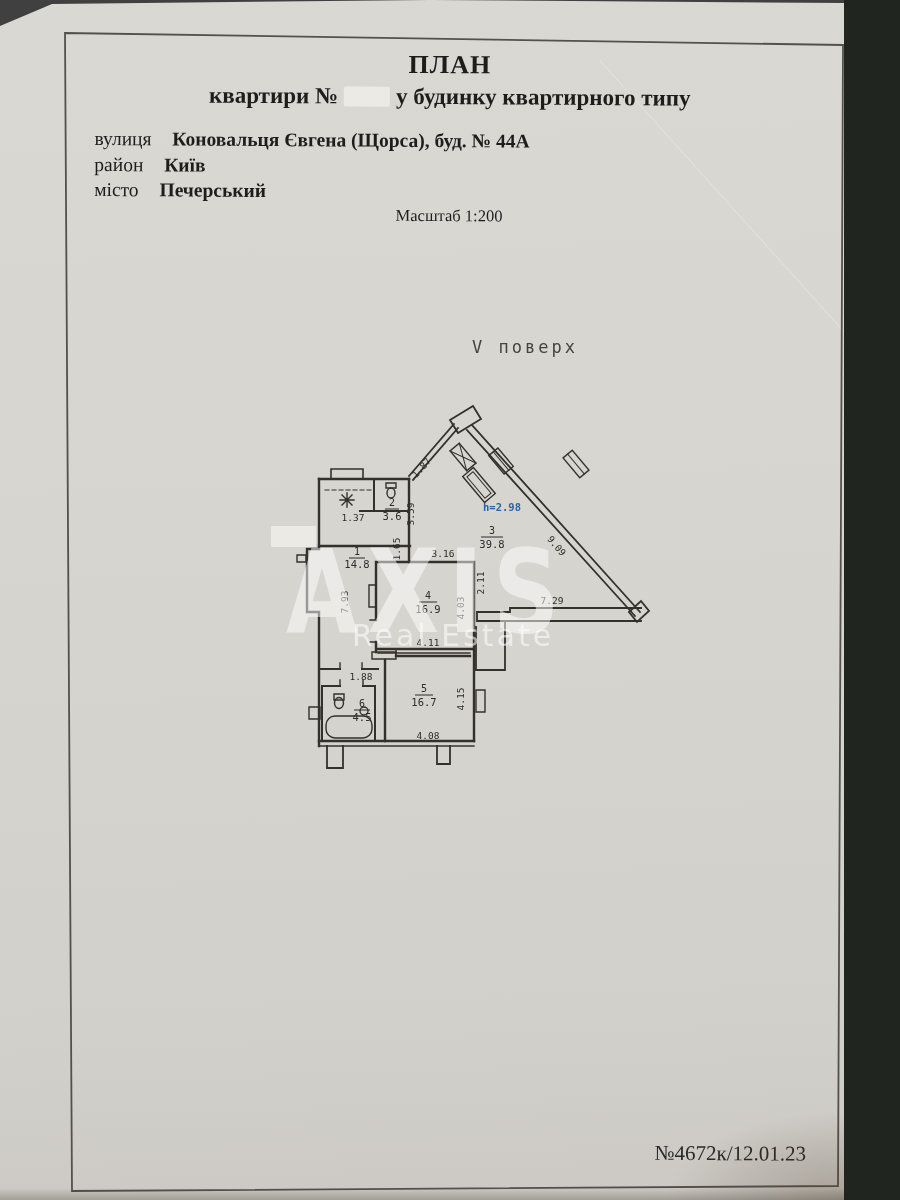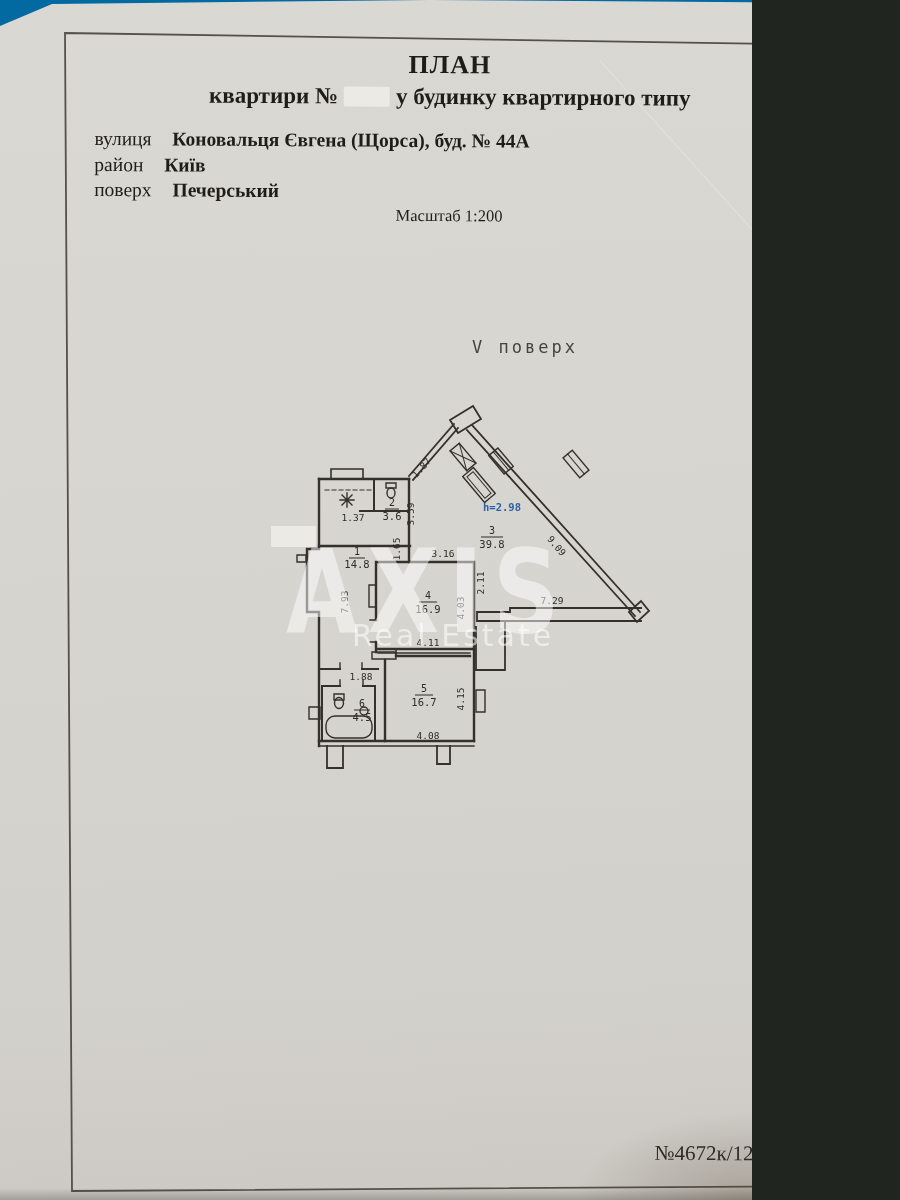--- a/index.html
+++ b/index.html
@@ -1,17 +1,17 @@
 <!DOCTYPE html>
 <html><head>
 <meta charset="utf-8">
 <style>
   html,body{margin:0;padding:0;}
   body{background:#20251f;font-family:"Liberation Serif","DejaVu Serif",serif;}
-  .scene{position:relative;width:752px;height:1200px;overflow:hidden;background:#0369a1;}
+  .scene{position:relative;width:844px;height:1200px;overflow:hidden;background:#404040;}
   .paper{
     position:absolute;inset:0;
     background:linear-gradient(178deg,#dad8d3 0%,#d7d5d0 45%,#d2d0cb 85%,#ccc9c4 100%);
     clip-path:polygon(0 26px,52px 4px,430px 0,845px 3px,900px 17px,900px 1200px,0 1200px);
   }
   .crease{position:absolute;left:600px;top:60px;width:420px;height:1px;
     background:rgba(255,255,255,0.25);transform:rotate(48deg);transform-origin:left top;}
   .frame-svg,.plan-svg{position:absolute;}
   .frame-svg{left:0;top:0;}
   .plan-svg{left:285px;top:385px;z-index:2;}
@@ -68,21 +68,21 @@
       </div>
       <div class="addr a1">
         <span class="lbl">вулиця</span>
         <span class="val">Коновальця Євгена (Щорса), буд. № 44А</span>
       </div>
       <div class="addr a2">
         <span class="lbl">район</span>
         <span class="val">Київ</span>
       </div>
       <div class="addr a3">
-        <span class="lbl">поверх</span>
+        <span class="lbl">місто</span>
         <span class="val">Печерський</span>
       </div>
       <div class="scale-line">Масштаб 1:200</div>
     </div>
 
     <div class="floor-label">V поверх</div>
 
     <svg class="plan-svg" width="380" height="395" viewBox="285 385 380 395">
 
       <g stroke="#34312c" fill="none" stroke-width="2.4" stroke-linecap="square">

